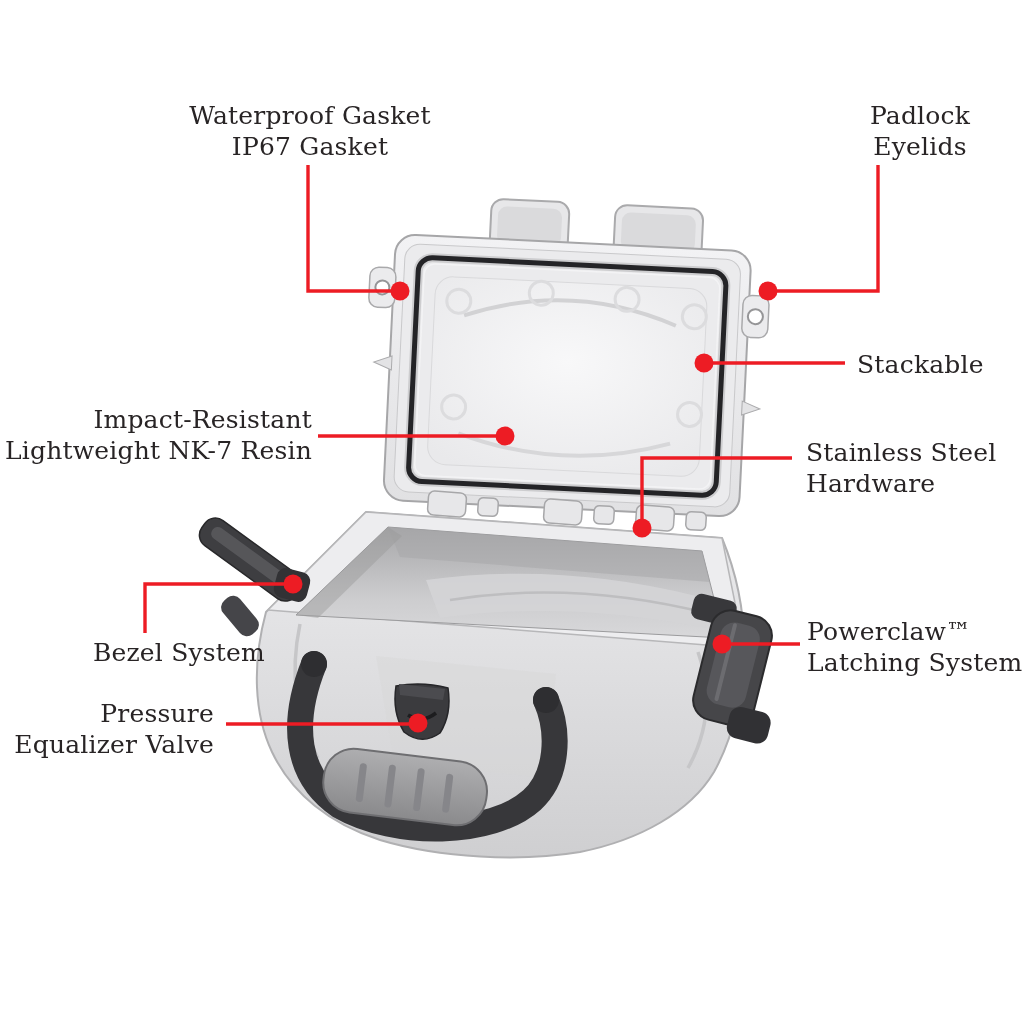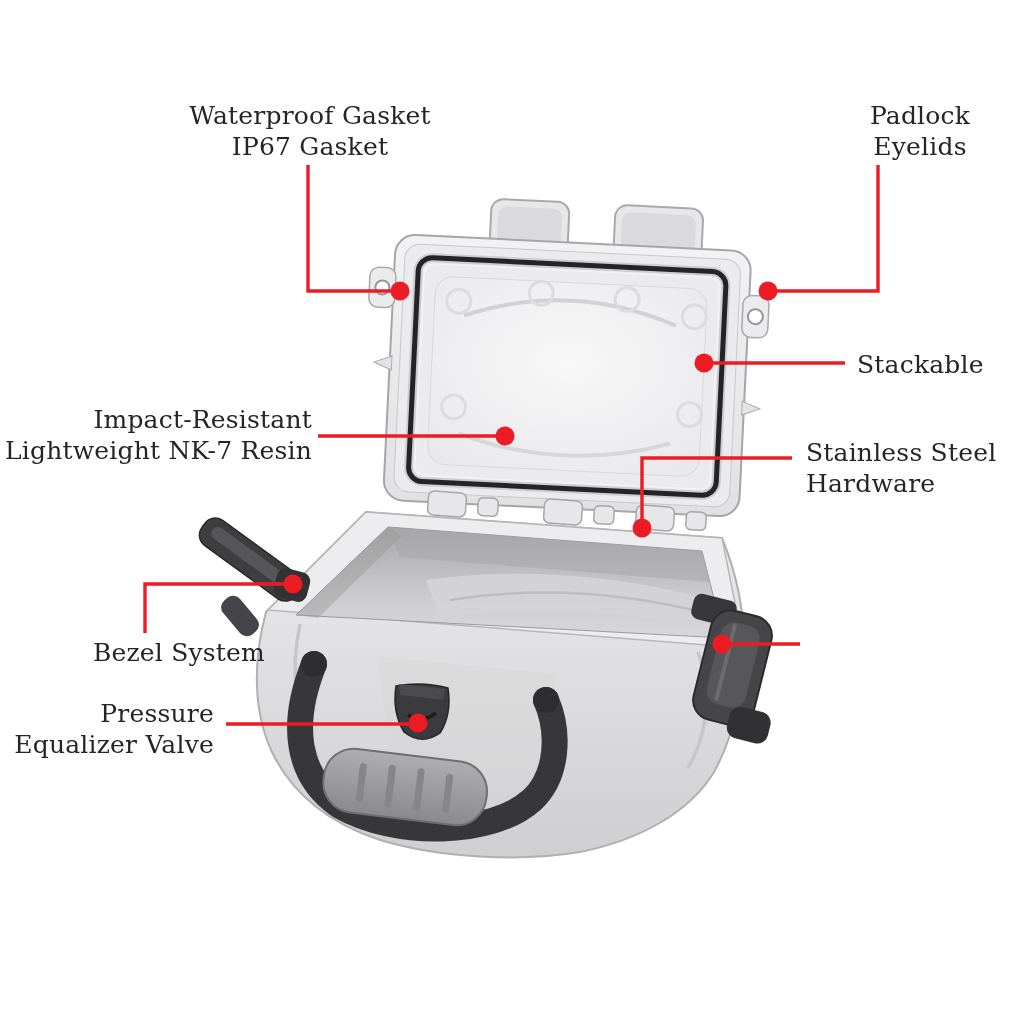--- a/index.html
+++ b/index.html
@@ -207,19 +207,23 @@
 
   <div class="label co-stainless">
     <span class="ln">Stainless Steel</span>
     <span class="ln">Hardware</span>
   </div>
 
   <div class="label co-bezel">
     <span class="ln">Bezel System</span>
   </div>
 
+  <div class="label co-powerclaw">
+    <span class="ln">Powerclaw™</span>
+    <span class="ln">Latching System</span>
+  </div>
 
   <div class="label co-pressure">
     <span class="ln">Pressure</span>
     <span class="ln">Equalizer Valve</span>
   </div>
 
 </div>
 
 </body></html>

